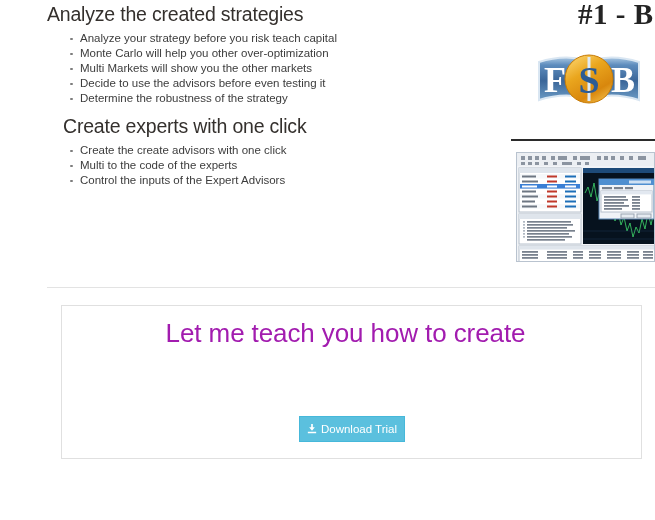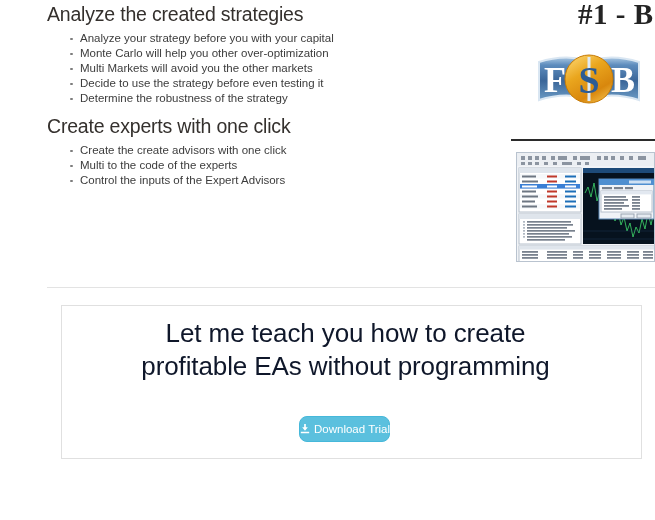--- a/index.html
+++ b/index.html
@@ -60,21 +60,21 @@
     left: 23px;
     top: 6.5px;
     width: 2.5px;
     height: 2.5px;
     background: #7d7d7d;
     border-radius: 50%;
   }
 
   #sec1-heading { position: absolute; left: 0; top: 2px; }
   #sec1-list    { position: absolute; left: 0; top: 31px; }
-  #sec2-heading { position: absolute; left: 0; top: 114px; }
+  #sec2-heading { position: absolute; left: 16px; top: 114px; }
   #sec2-list    { position: absolute; left: 0; top: 143px; }
 
   
   .headline-right {
     position: absolute;
     left: 578px;
     top: -2px;
     font-family: "Liberation Serif", serif;
     font-size: 29px;
     font-weight: bold;
@@ -139,34 +139,34 @@
   .cta-title {
     position: absolute;
     left: 0;
     right: 12px;
     top: 11px;
     text-align: center;
     font-family: "Liberation Sans", sans-serif;
     font-weight: 400;
     font-size: 26px;
     line-height: 33px;
-    color: #0f172a;
+    color: #a21caf;
     letter-spacing: -0.1px;
   }
   .cta-title .l2 { display: block; }
 
   .btn-download {
     position: absolute;
     left: 299px;
     top: 416px;
-    width: 91px;
+    width: 106px;
     height: 26px;
     background: #5bc0de;
     border: 1px solid #46b8da;
-    border-radius: 8px;
+    border-radius: 0;
     box-sizing: border-box;
     color: #ffffff;
     font-family: "Liberation Sans", sans-serif;
     font-size: 11.5px;
     line-height: 24px;
     text-align: center;
     cursor: pointer;
     padding: 0;
     white-space: nowrap;
   }
@@ -179,24 +179,24 @@
 </head>
 <body>
 
 <div class="page">
 
   <div class="content-col">
 
     <h2 class="section-heading" id="sec1-heading">Analyze the created strategies</h2>
 
     <ul class="bullet-list" id="sec1-list">
-      <li>Analyze your strategy before you with your capital</li>
+      <li>Analyze your strategy before you risk teach capital</li>
       <li>Monte Carlo will help you other over-optimization</li>
-      <li>Multi Markets will avoid you the other markets</li>
-      <li>Decide to use the strategy before even testing it</li>
+      <li>Multi Markets will show you the other markets</li>
+      <li>Decide to use the advisors before even testing it</li>
       <li>Determine the robustness of the strategy</li>
     </ul>
 
     <h2 class="section-heading" id="sec2-heading">Create experts with one click</h2>
 
     <ul class="bullet-list" id="sec2-list">
       <li>Create the create advisors with one click</li>
       <li>Multi to the code of the experts</li>
       <li>Control the inputs of the Expert Advisors</li>
     </ul>
@@ -382,21 +382,20 @@
         <rect x="126" y="104" width="10" height="1.8"></rect>
       </g>
     </svg>
   </div>
 
   <div class="hr-main"></div>
 
   <div class="cta-panel">
     <div class="cta-title">
       <span class="l1">Let me teach you how to create</span>
-      <span class="l2">profitable EAs without programming</span>
     </div>
   </div>
 
   <button class="btn-download">
     <span class="dl-icon">
       <svg width="10" height="10" viewBox="0 0 12 12" xmlns="http://www.w3.org/2000/svg">
         <path d="M5 0 h2 v4 h2.4 L6 8 L2.6 4 H5 Z" fill="#ffffff"></path>
         <rect x="1" y="9.3" width="10" height="1.8" fill="#ffffff"></rect>
       </svg>
     </span><span>Download Trial</span>

